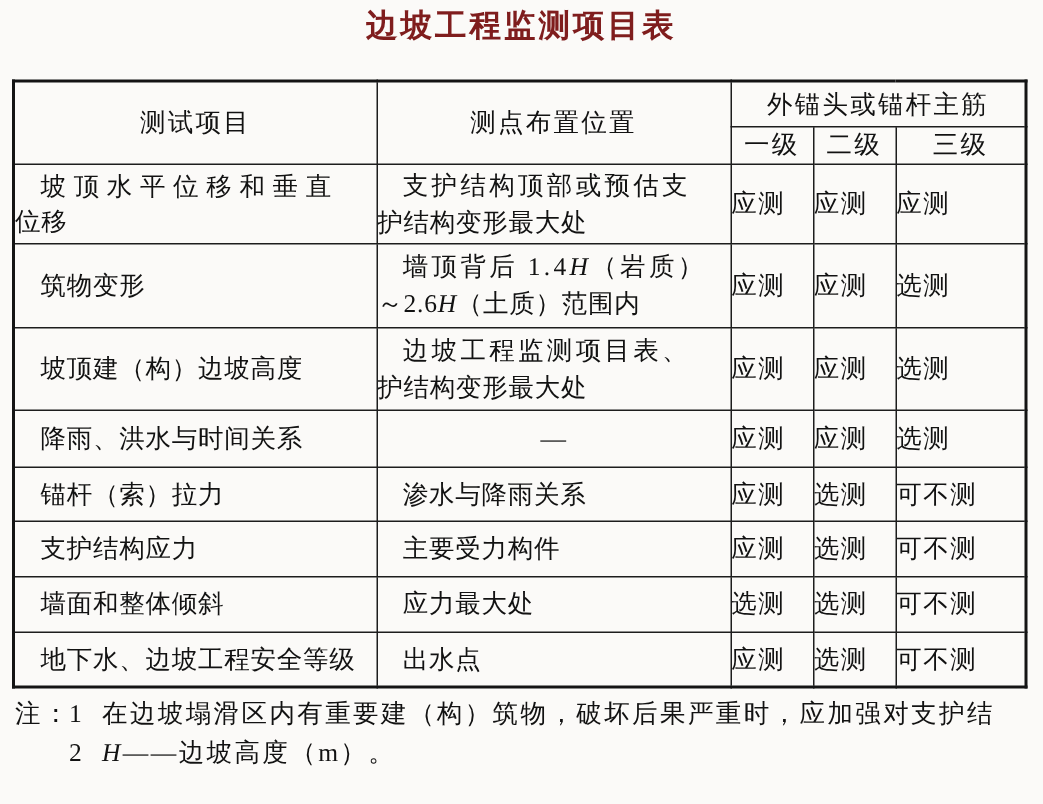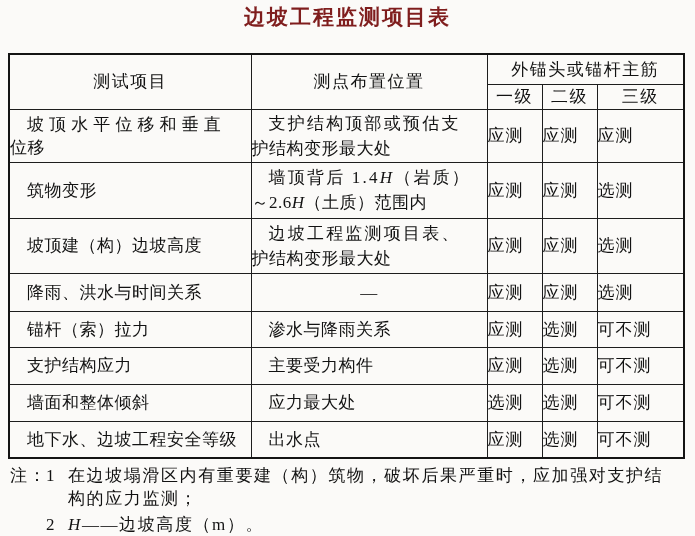--- a/index.html
+++ b/index.html
@@ -150,20 +150,20 @@
         <td class="grade">选测</td>
         <td class="grade">可不测</td>
       </tr>
     </tbody>
 </table>
 
 <div class="notes" id="notes">
     <div class="note-item">
       <span class="note-label">注：</span>
       <span class="note-num">1</span>
-      <span class="note-text"><span class="ln"><span>在边坡塌滑区内有重要建（构）筑物，破坏后果严重时，应加强对支护结</span></span><br><span class="ln"><span>构的应力监测；</span></span></span>
+      <span class="note-text"><span class="ln"><span>在边坡塌滑区内有重要建（构）筑物，破坏后果严重时，应加强对支护结</span></span><br></span>
     </div>
     <div class="note-item">
       <span class="note-label"></span>
       <span class="note-num">2</span>
       <span class="note-text"><span class="ln"><span class="it">H</span><span>——边坡高度（m）。</span></span></span>
     </div>
   </div>
 
 </body></html>

